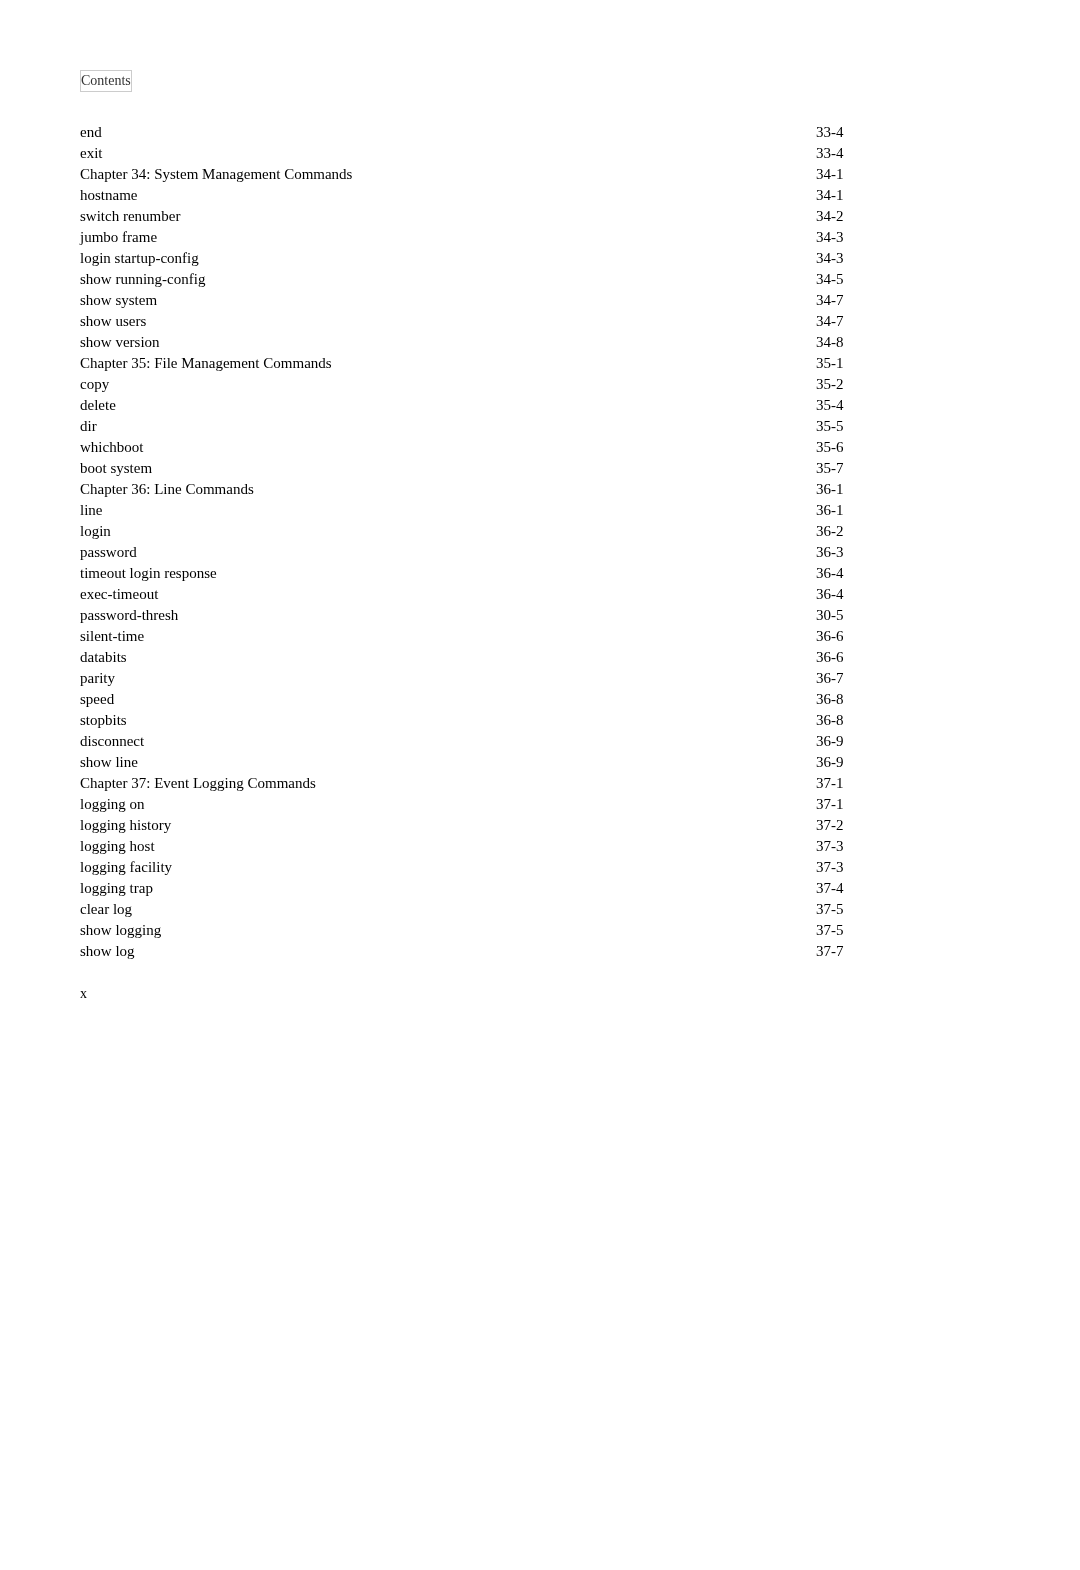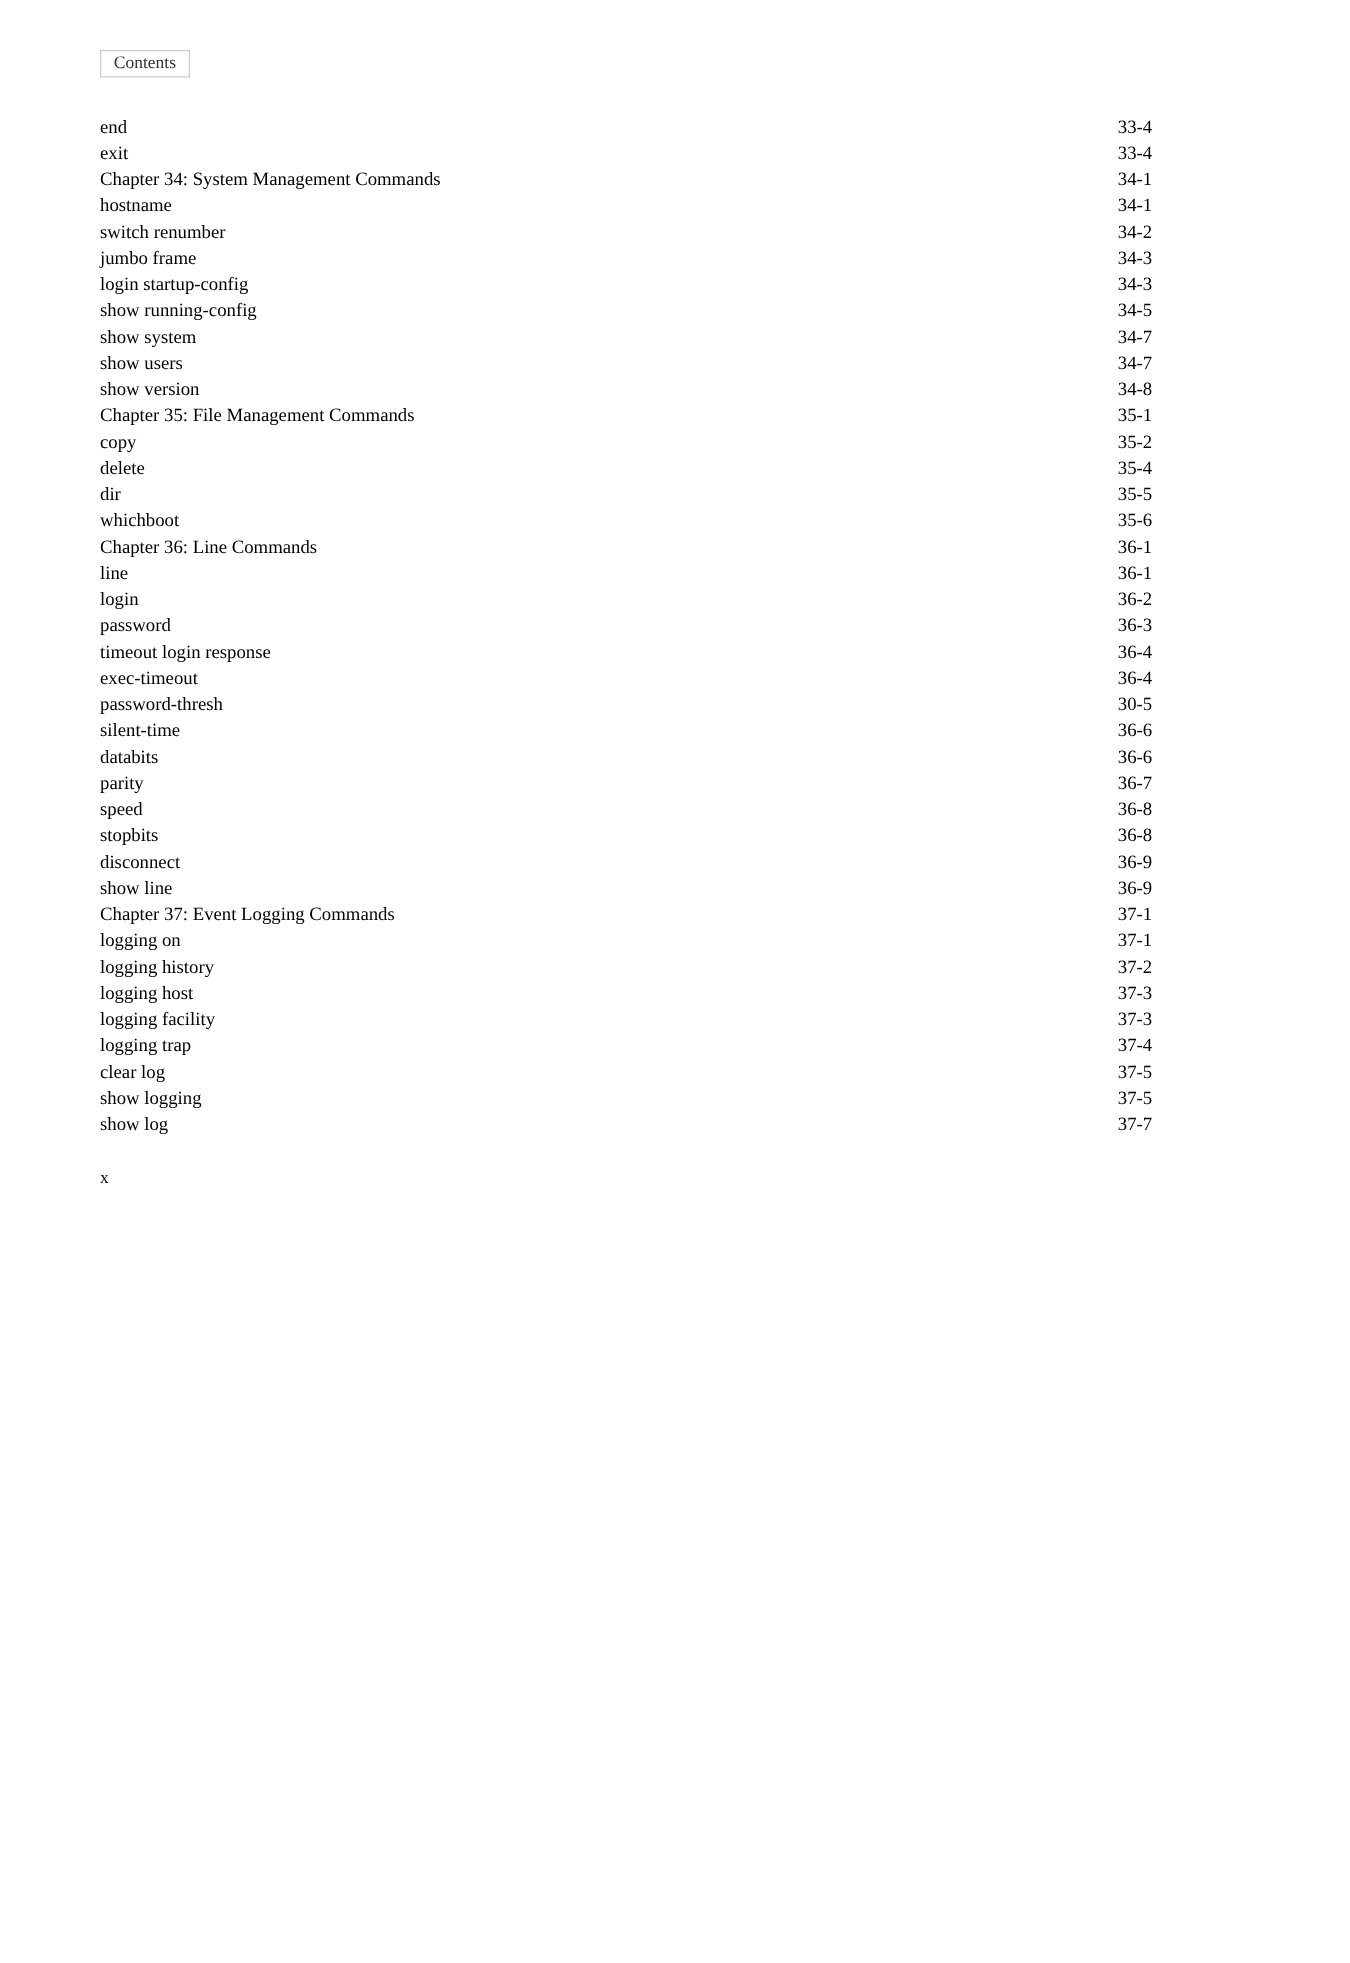--- a/index.html
+++ b/index.html
@@ -21,40 +21,41 @@
     .page-container {
       padding: 40px 80px 80px 80px;
       position: relative;
     }
 
     .header-label {
       font-size: 14px;
       color: #333;
       border: 1px solid #ccc;
       display: inline-block;
-      padding: 2px 10px;
+      padding: 2px 0;
       margin-bottom: 30px;
+      margin-top: 30px;
     }
 
     .toc-table {
       width: 100%;
       border-collapse: collapse;
     }
 
     .toc-table tr td {
       padding: 2px 0;
       vertical-align: top;
     }
 
     .toc-table tr td:first-child {
       width: 80%;
     }
 
     .toc-table tr td:last-child {
-      text-align: center;
+      text-align: left;
       white-space: nowrap;
     }
 
     .chapter-row td {
       padding-top: 14px;
       padding-bottom: 2px;
       font-weight: normal;
     }
 
     .entry-row td {
@@ -139,20 +140,24 @@
           <td>35-4</td>
         </tr>
         <tr class="entry-row">
           <td>dir</td>
           <td>35-5</td>
         </tr>
         <tr class="entry-row">
           <td>whichboot</td>
           <td>35-6</td>
         </tr>
+        <tr class="entry-row">
+          <td>boot system</td>
+          <td>35-7</td>
+        </tr>
         <tr class="chapter-row">
         <td>Chapter 36: Line Commands</td>
         <td>36-1</td>
       </tr>
         <tr class="entry-row">
           <td>line</td>
           <td>36-1</td>
         </tr>
         <tr class="entry-row">
           <td>login</td>

